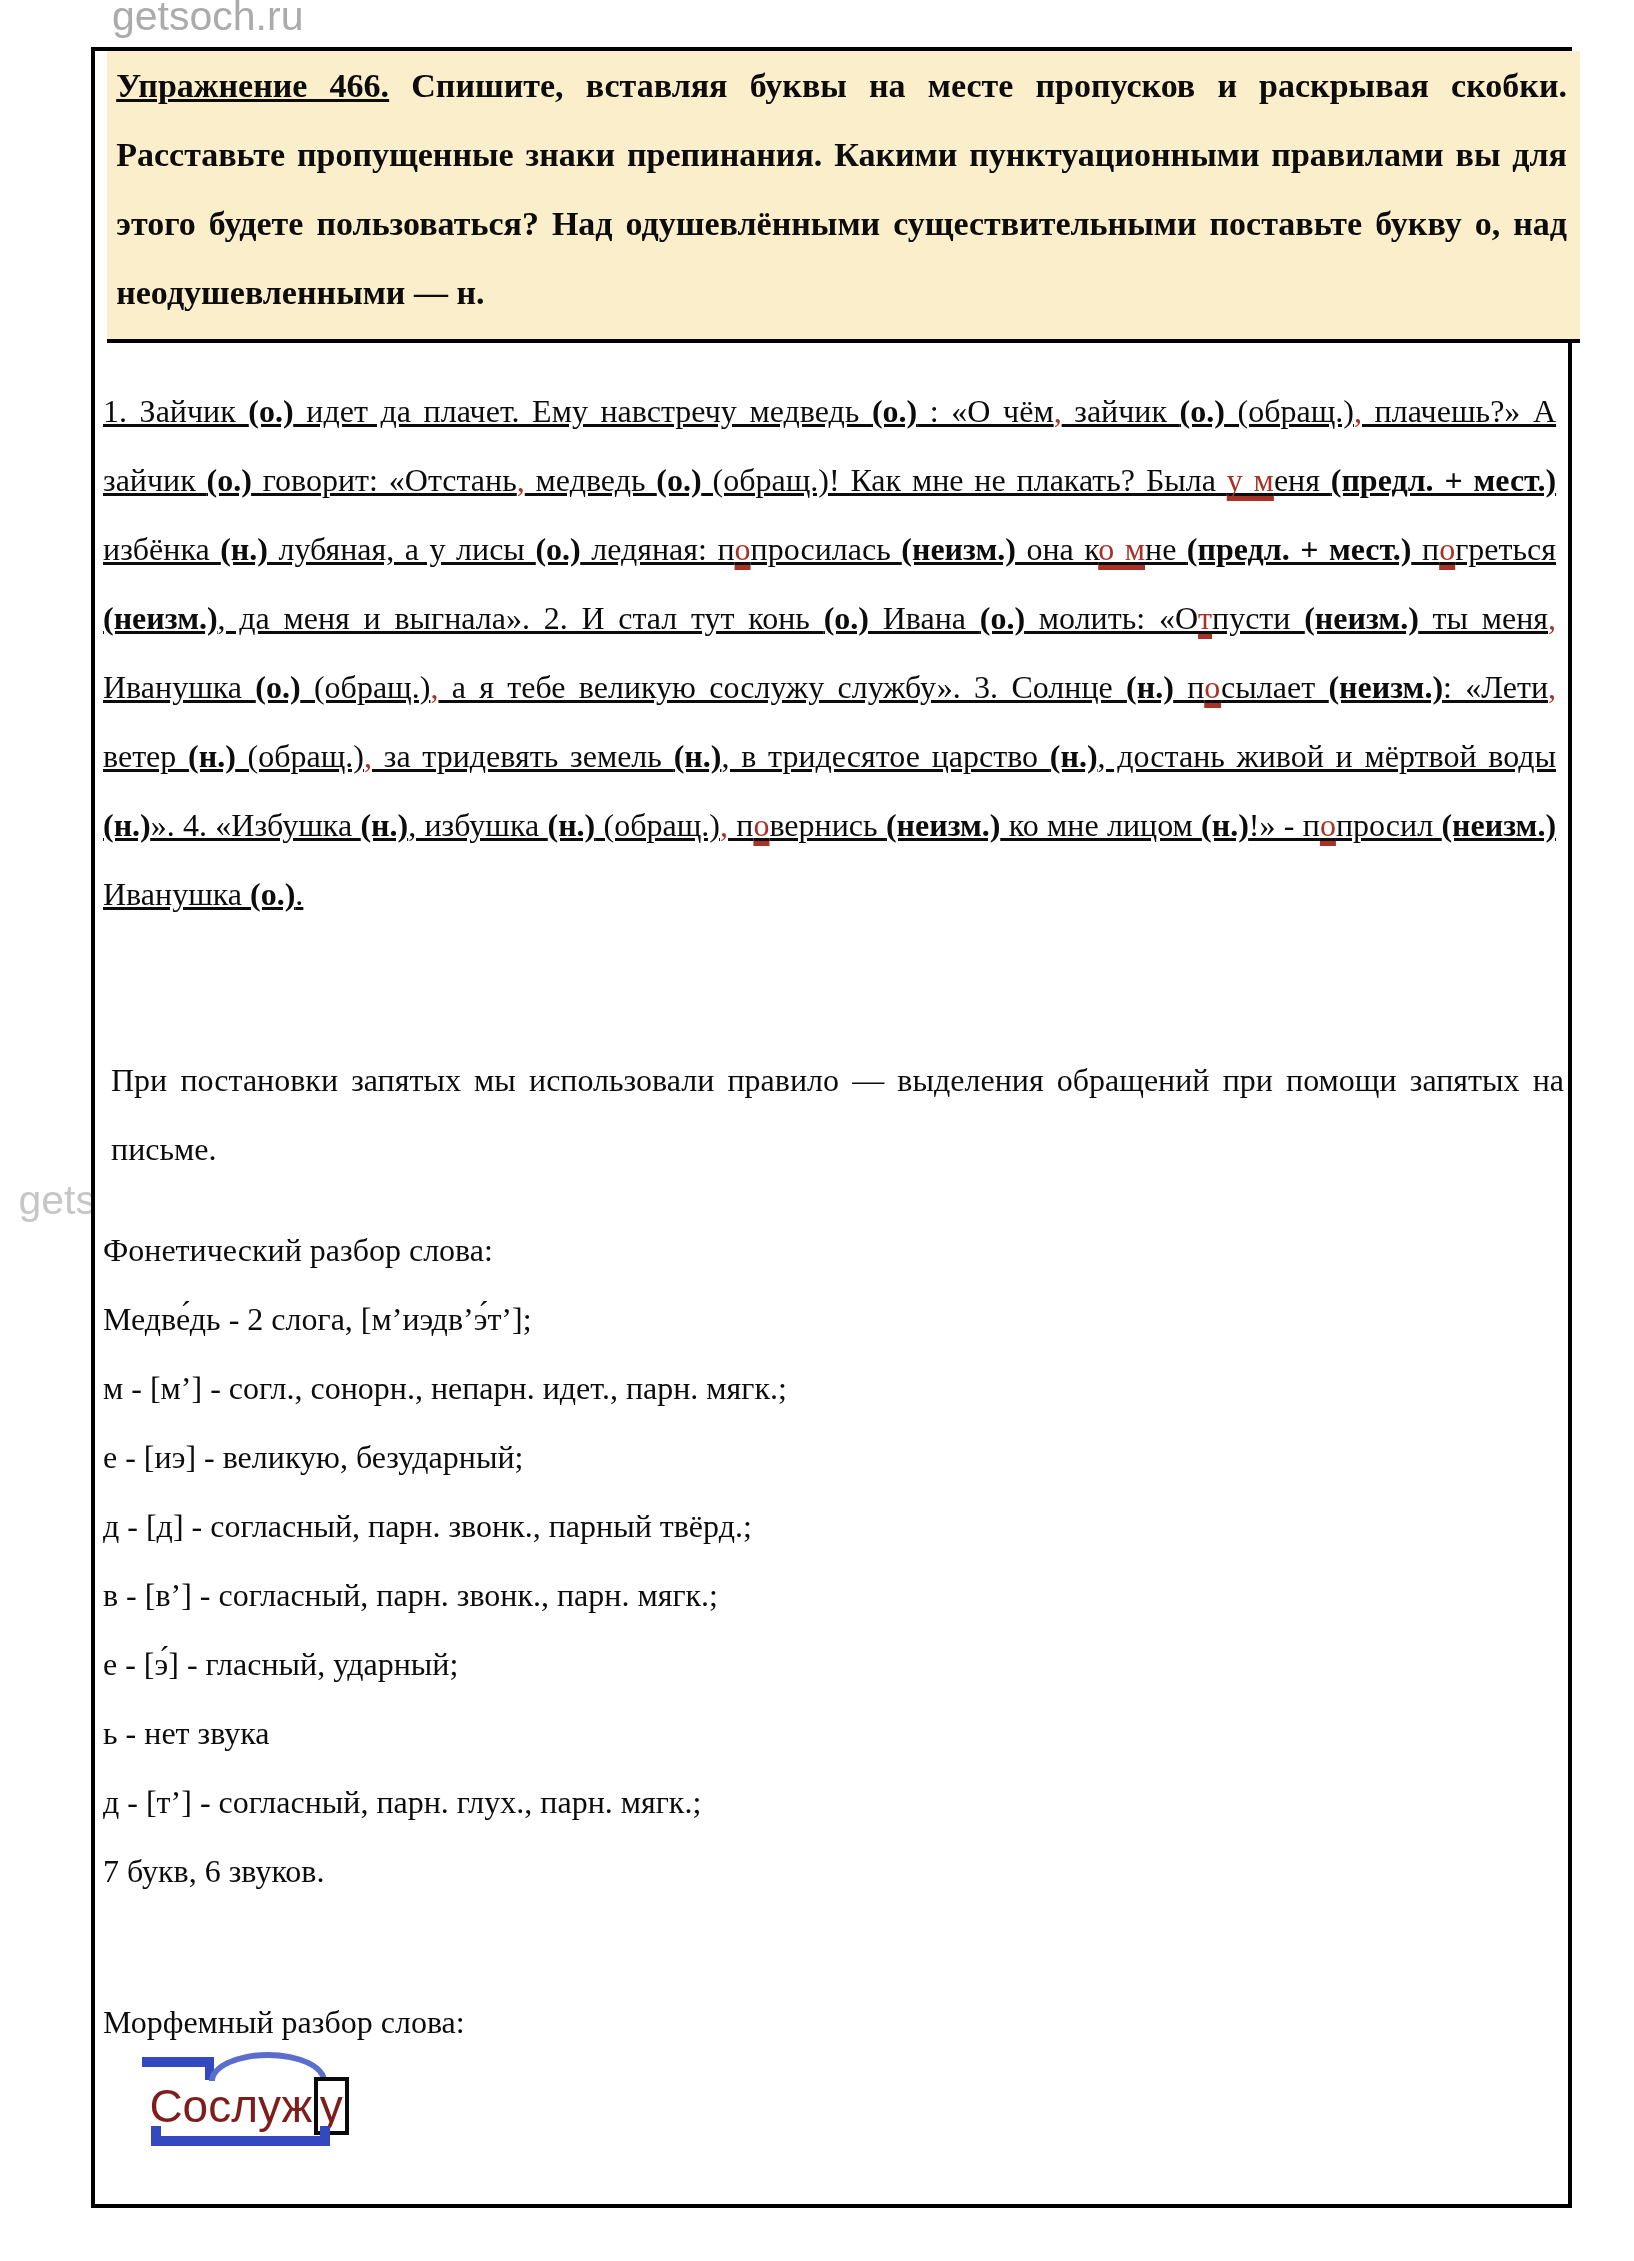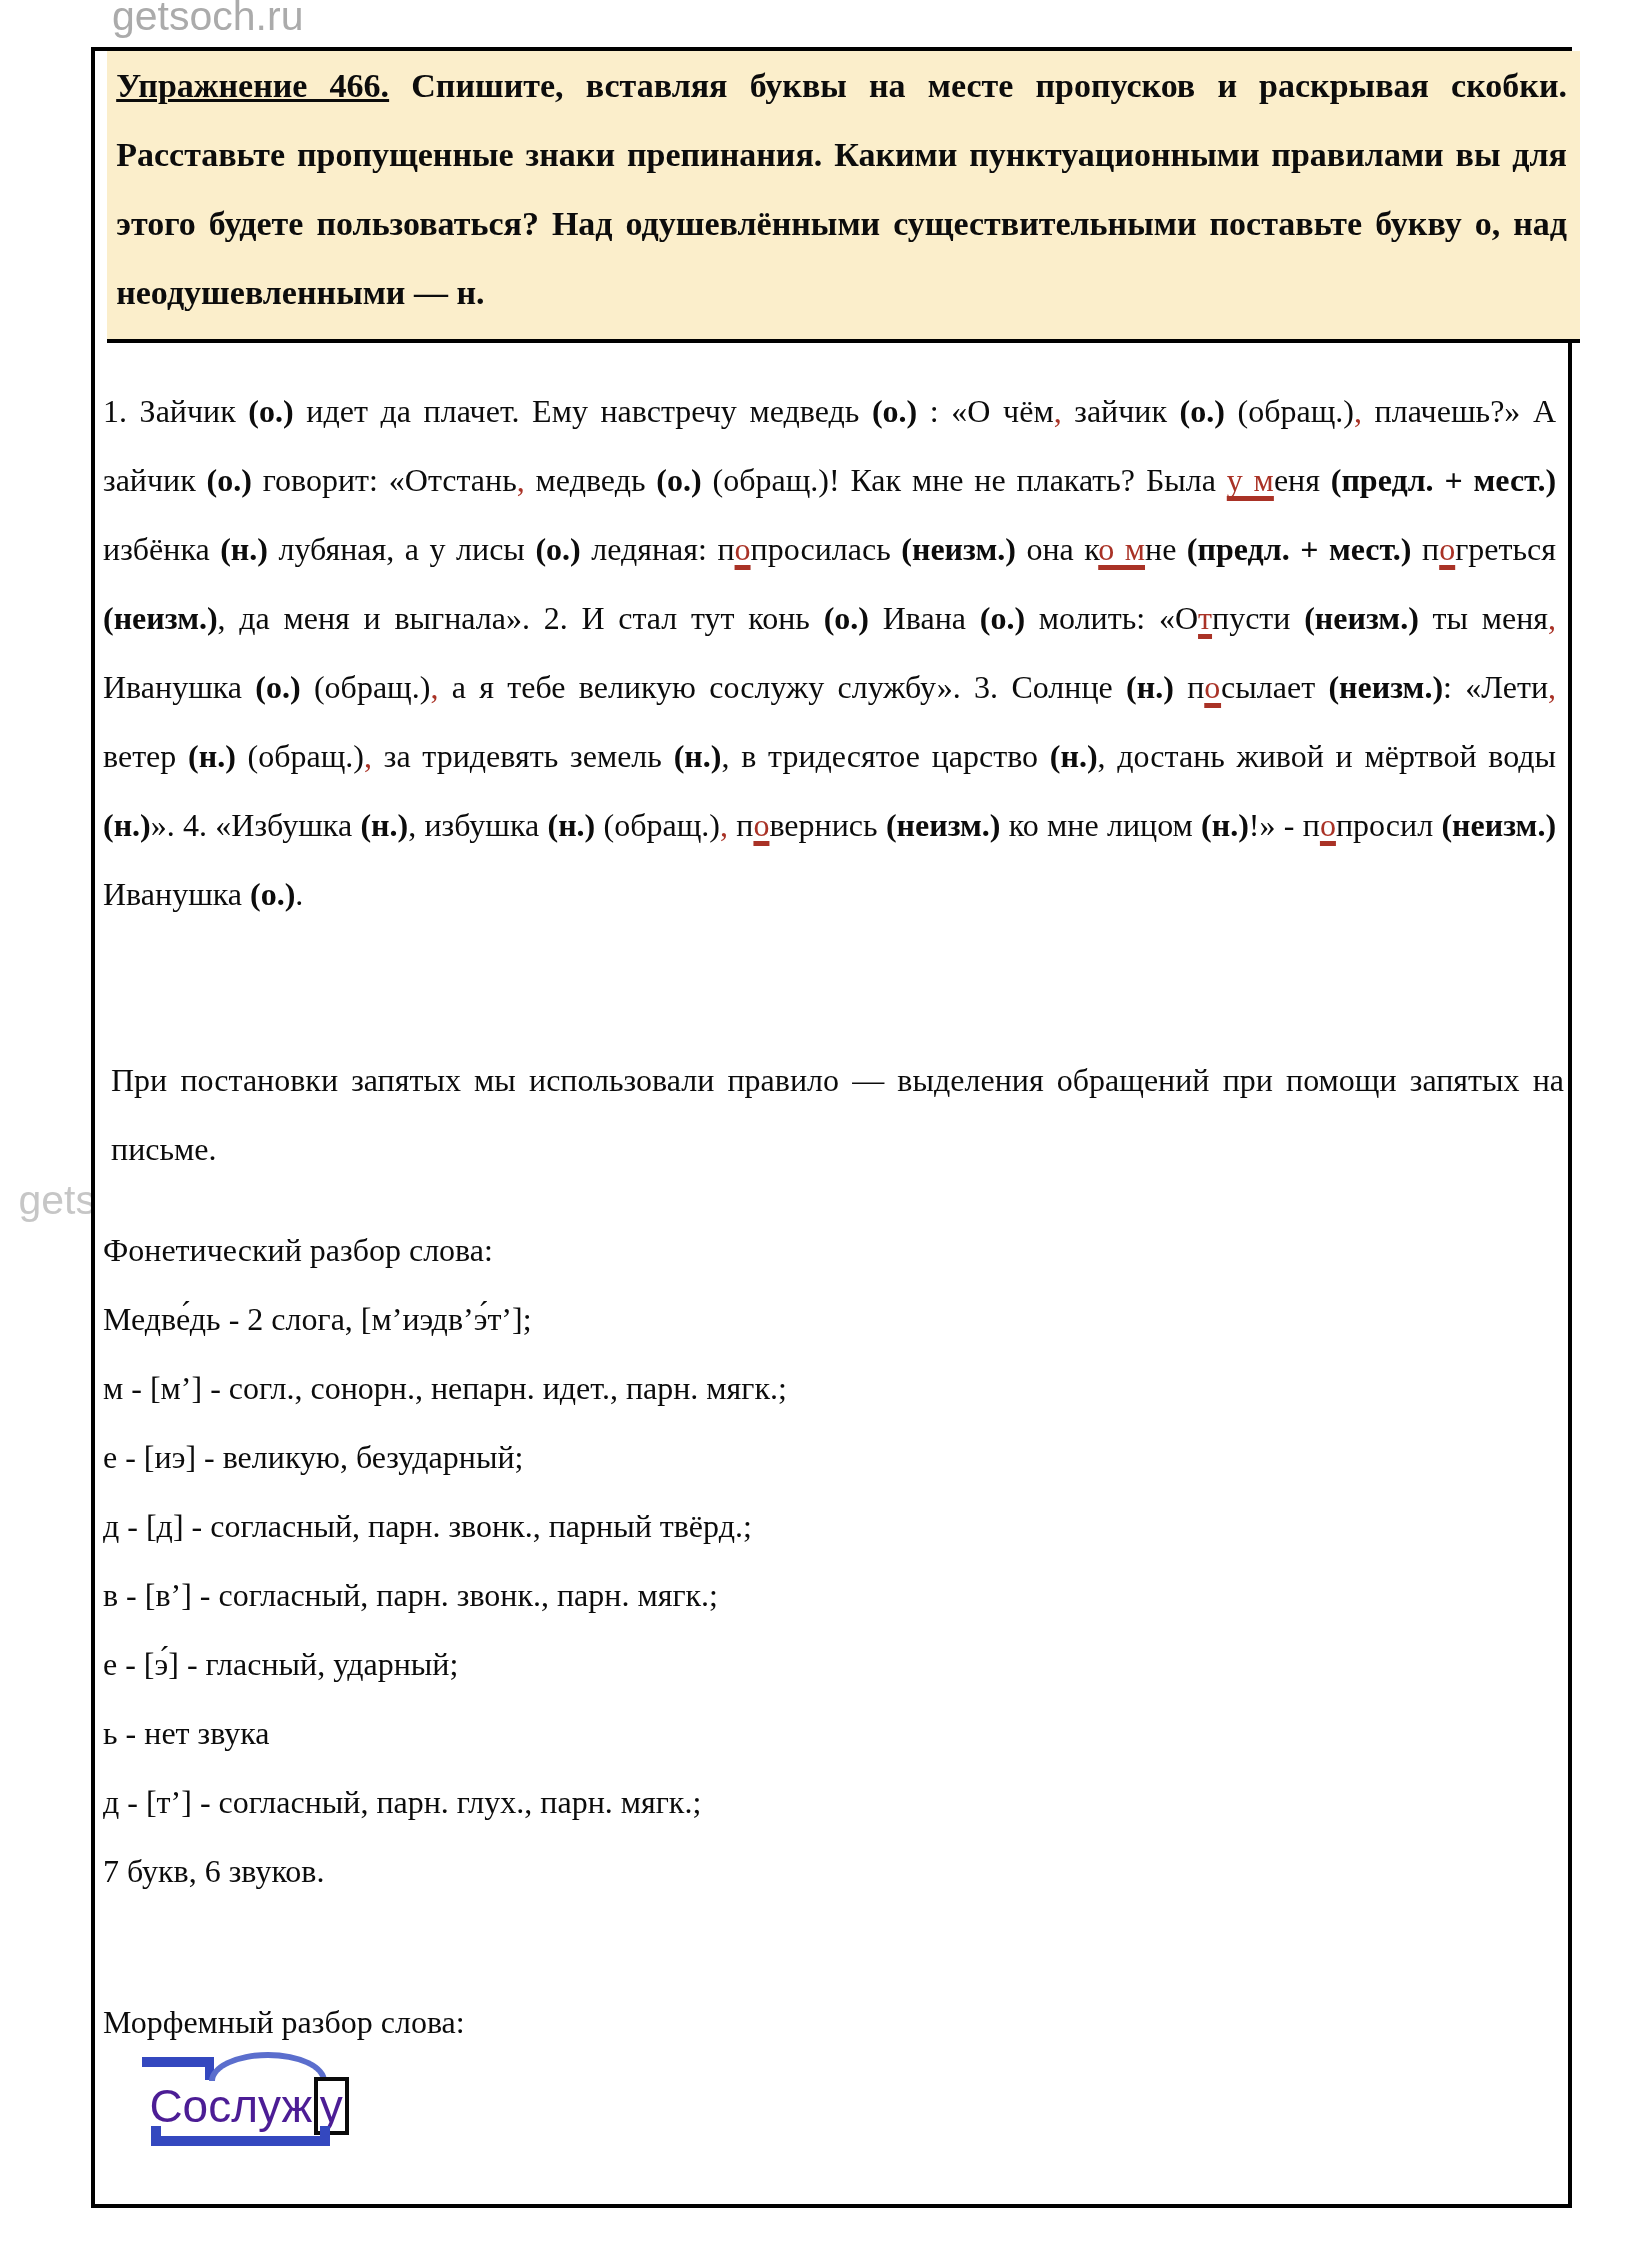--- a/index.html
+++ b/index.html
@@ -23,39 +23,39 @@
     background:var(--cream);border-bottom:4.6px solid #000;box-sizing:border-box;
     padding:0 13px 0 9.2px;
     font-size:34px;font-weight:700;line-height:69px;text-align:justify;
   }
   .header-title{text-decoration:underline;text-decoration-thickness:3.3px;}
   .body-text{
     position:absolute;left:8px;width:1453px;
     font-size:32px;line-height:69px;text-align:justify;
   }
   .plain-left{text-align:left;}
-  .exercise-para{top:294px;}
+  .exercise-para{top:294px;text-decoration:underline;}
   .comma-rule{top:963px;margin-left:8px;}
   .phonetic-block{top:1165px;}
   .phon-line{display:block;}
   .morphemic-title{top:1905px;}
   .sg-n{font-weight:400;}
   .sg-b{font-weight:700;}
   .sg-r{color:var(--red);}
   .sg-ru{
     color:var(--red);
     text-decoration:underline;text-decoration-color:var(--red);
     text-decoration-thickness:4.6px;text-underline-offset:4.6px;
     text-decoration-skip-ink:none;
   }
   .morph-figure{position:absolute;left:36px;top:2001px;width:257px;height:112px;}
   .morph-word{
     position:absolute;left:18.4px;top:25px;
     font-family:"Liberation Sans", sans-serif;font-size:46px;line-height:46px;
-    color:#4c1d95;white-space:nowrap;
+    color:#7f1d1d;white-space:nowrap;
   }
   .morph-ending{
     display:inline-block;border:4.6px solid #0a0a0a;padding:0 2px;margin-left:1.3px;line-height:50px;
   }
   .morph-prefix-bar{position:absolute;left:10.5px;top:5.3px;width:72px;height:10px;background:var(--blue);}
   .morph-prefix-tick{position:absolute;left:74px;top:5.3px;width:9.2px;height:22.4px;background:var(--blue);}
   .morph-root-arc{
     position:absolute;left:78px;top:0;width:118px;height:29px;box-sizing:border-box;
     border:6px solid var(--arcblue);border-bottom:none;
     border-radius:50% 50% 0 0 / 100% 100% 0 0;

